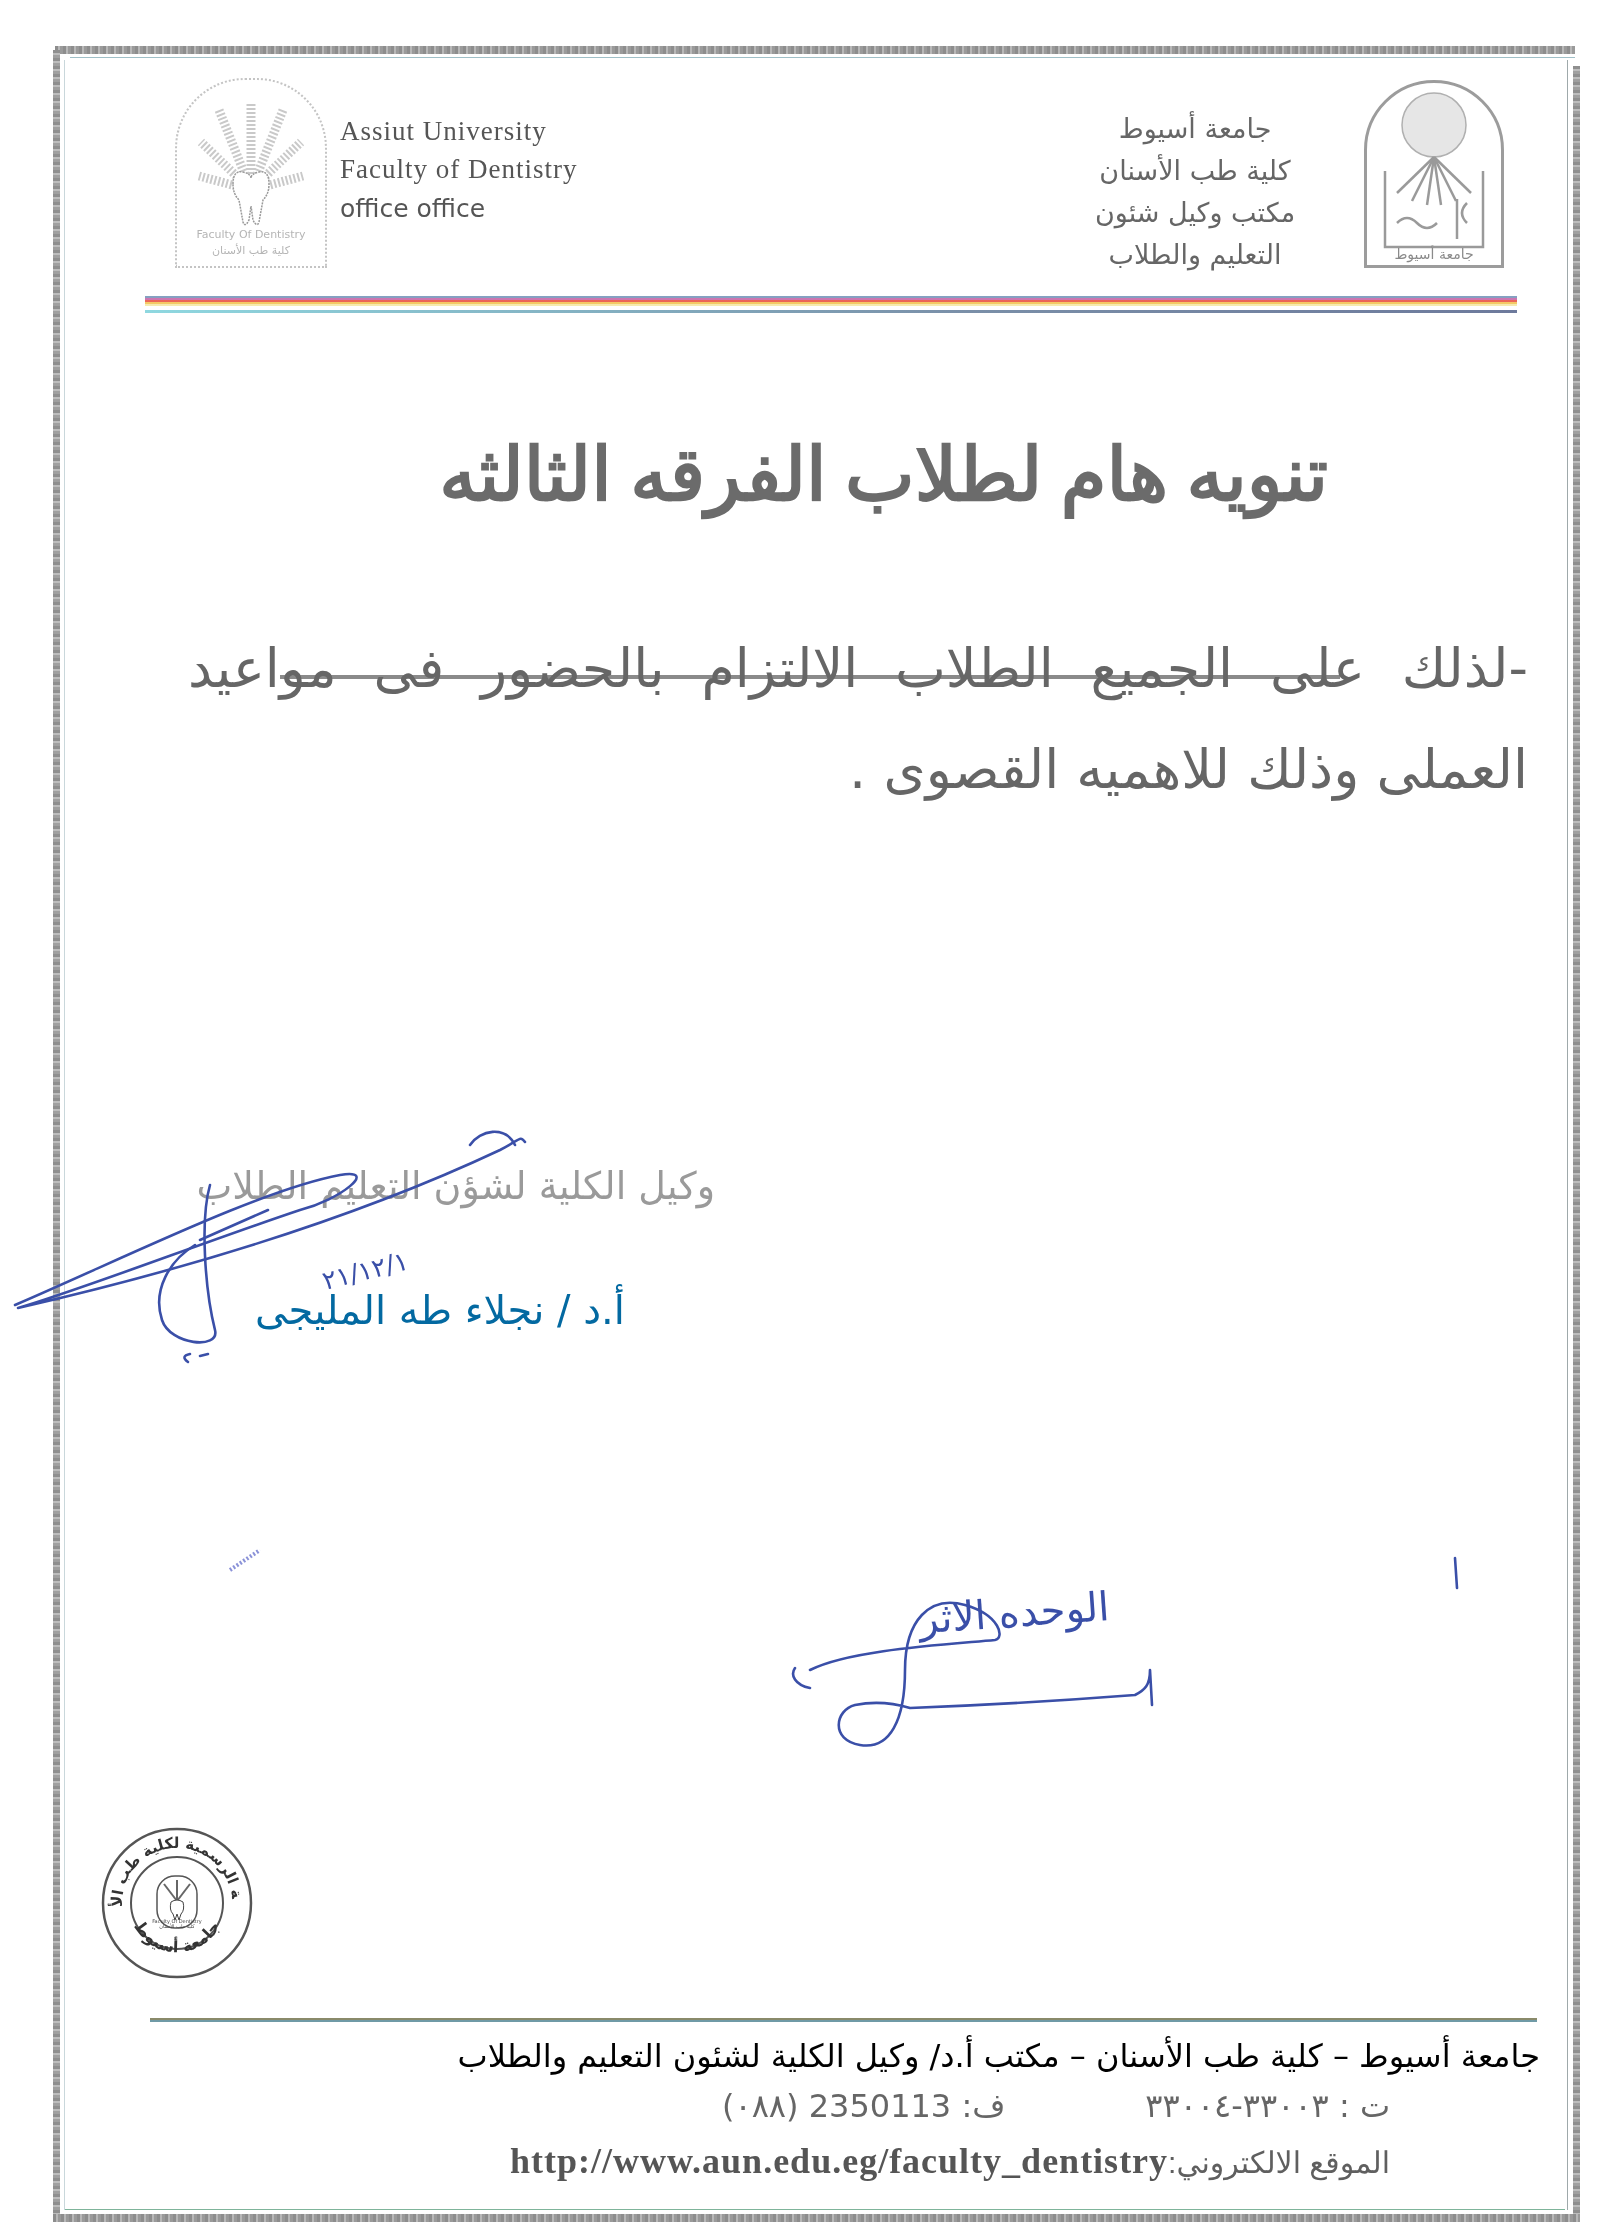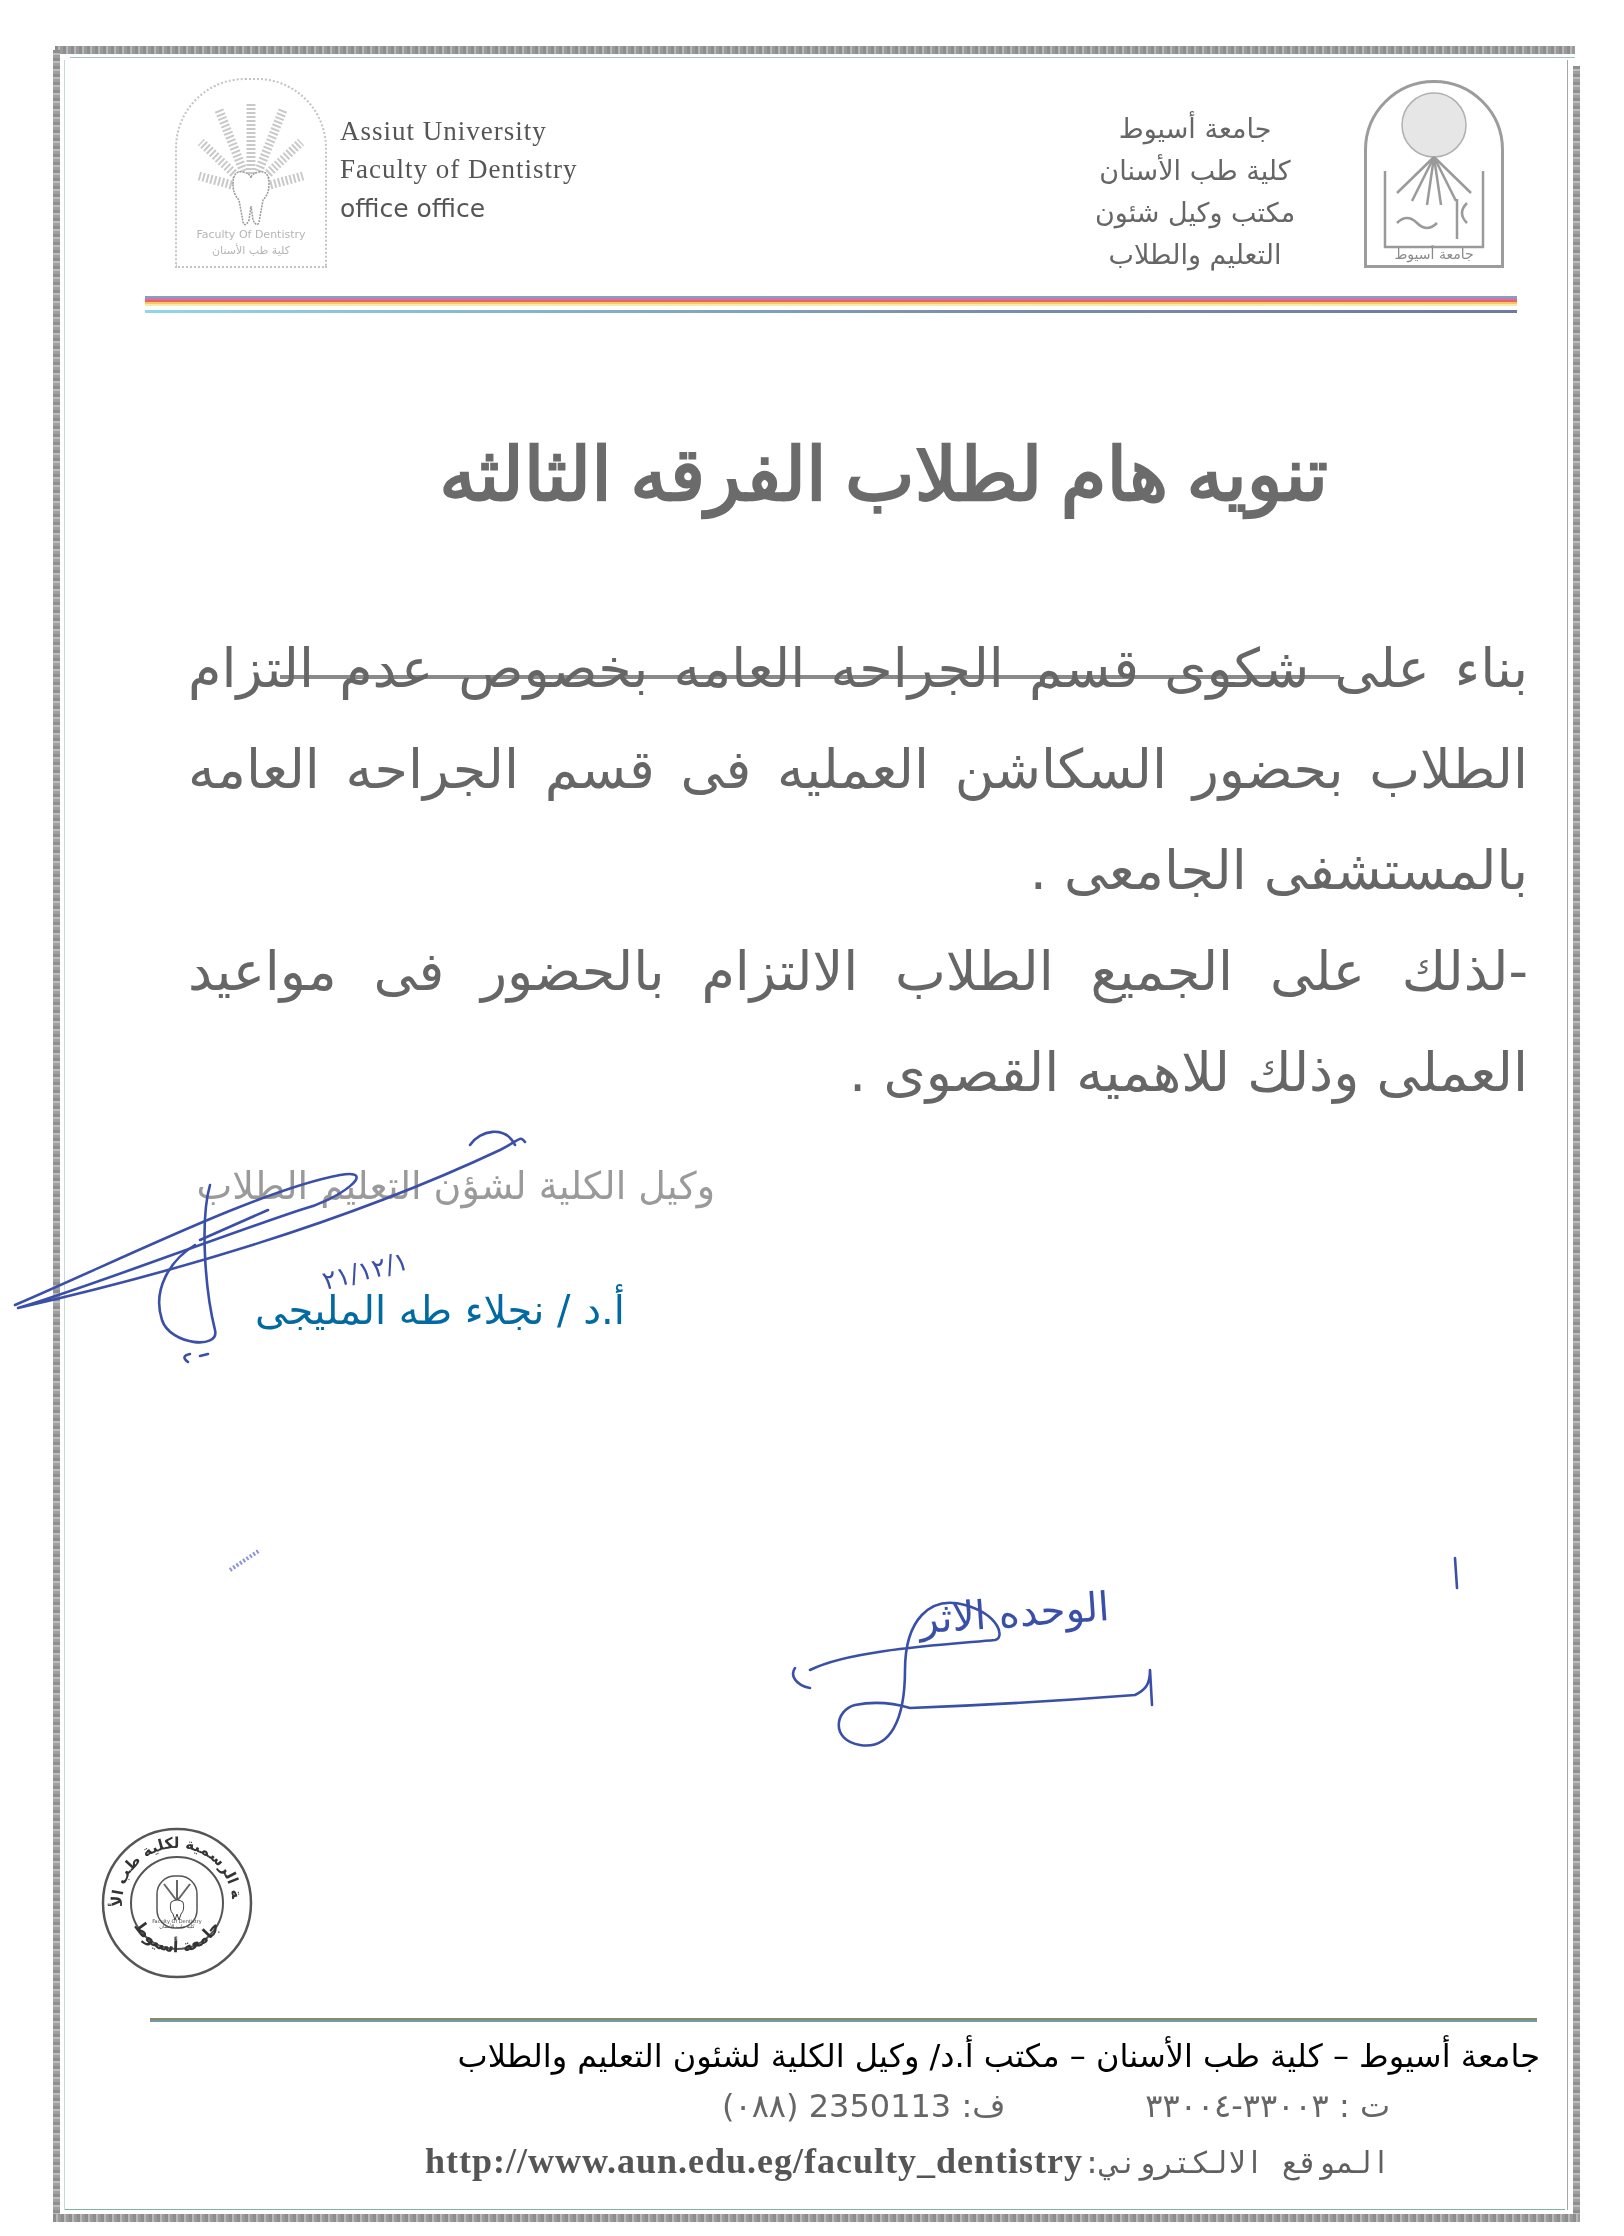--- a/index.html
+++ b/index.html
@@ -118,21 +118,20 @@
   </svg>
 </div>
 
 <div class="abs rainbow"></div>
 <div class="abs rainbow-2"></div>
 
 <div class="abs title">تنويه هام لطلاب الفرقه الثالثه</div>
 <div class="abs title-underline"></div>
 
 <div class="abs body-text">
-  <span class="para">بناء على شكوى قسم الجراحه العامه بخصوص عدم التزام الطلاب بحضور السكاشن العمليه فى قسم الجراحه العامه بالمستشفى الجامعى .</span>
   <span class="para">-لذلك على الجميع الطلاب الالتزام بالحضور فى مواعيد العملى وذلك للاهميه القصوى .</span>
 </div>
 
 <div class="abs sig-title">وكيل الكلية لشؤن التعليم الطلاب</div>
 <div class="abs sig-name">أ.د / نجلاء طه المليجى</div>
 
 <svg class="abs" style="left:0;top:1130px;" width="720" height="260">
   <path class="ink" d="M15 175 C 120 130, 260 60, 340 45 C 380 38, 340 70, 300 80 C 210 110, 80 160, 18 178 C 140 150, 330 100, 500 20 C 520 10, 520 5, 525 12"></path>
   <path class="ink" d="M210 55 C 200 90, 205 160, 215 200 C 220 220, 170 215, 162 190 C 152 160, 170 130, 195 115"></path>
   <path class="ink" d="M268 80 L 200 110"></path>
@@ -179,15 +178,15 @@
     <span>
       <span>ت :</span>
       <span>٣٣٠٠٣-٣٣٠٠٤</span>
     </span>
     <span>
       <span>ف:</span>
       <span>2350113 (٠٨٨)</span>
     </span>
   </div>
   <div class="f3">
-    <span style="font-family:Liberation Mono, monospace;font-size:30px;">الموقع الالكتروني:</span><span class="url">http://www.aun.edu.eg/faculty_dentistry</span>
+    <span style="font-family:Liberation Sans, sans-serif;font-size:30px;">الموقع الالكتروني:</span><span class="url">http://www.aun.edu.eg/faculty_dentistry</span>
   </div>
 </div>
 
 </body></html>

